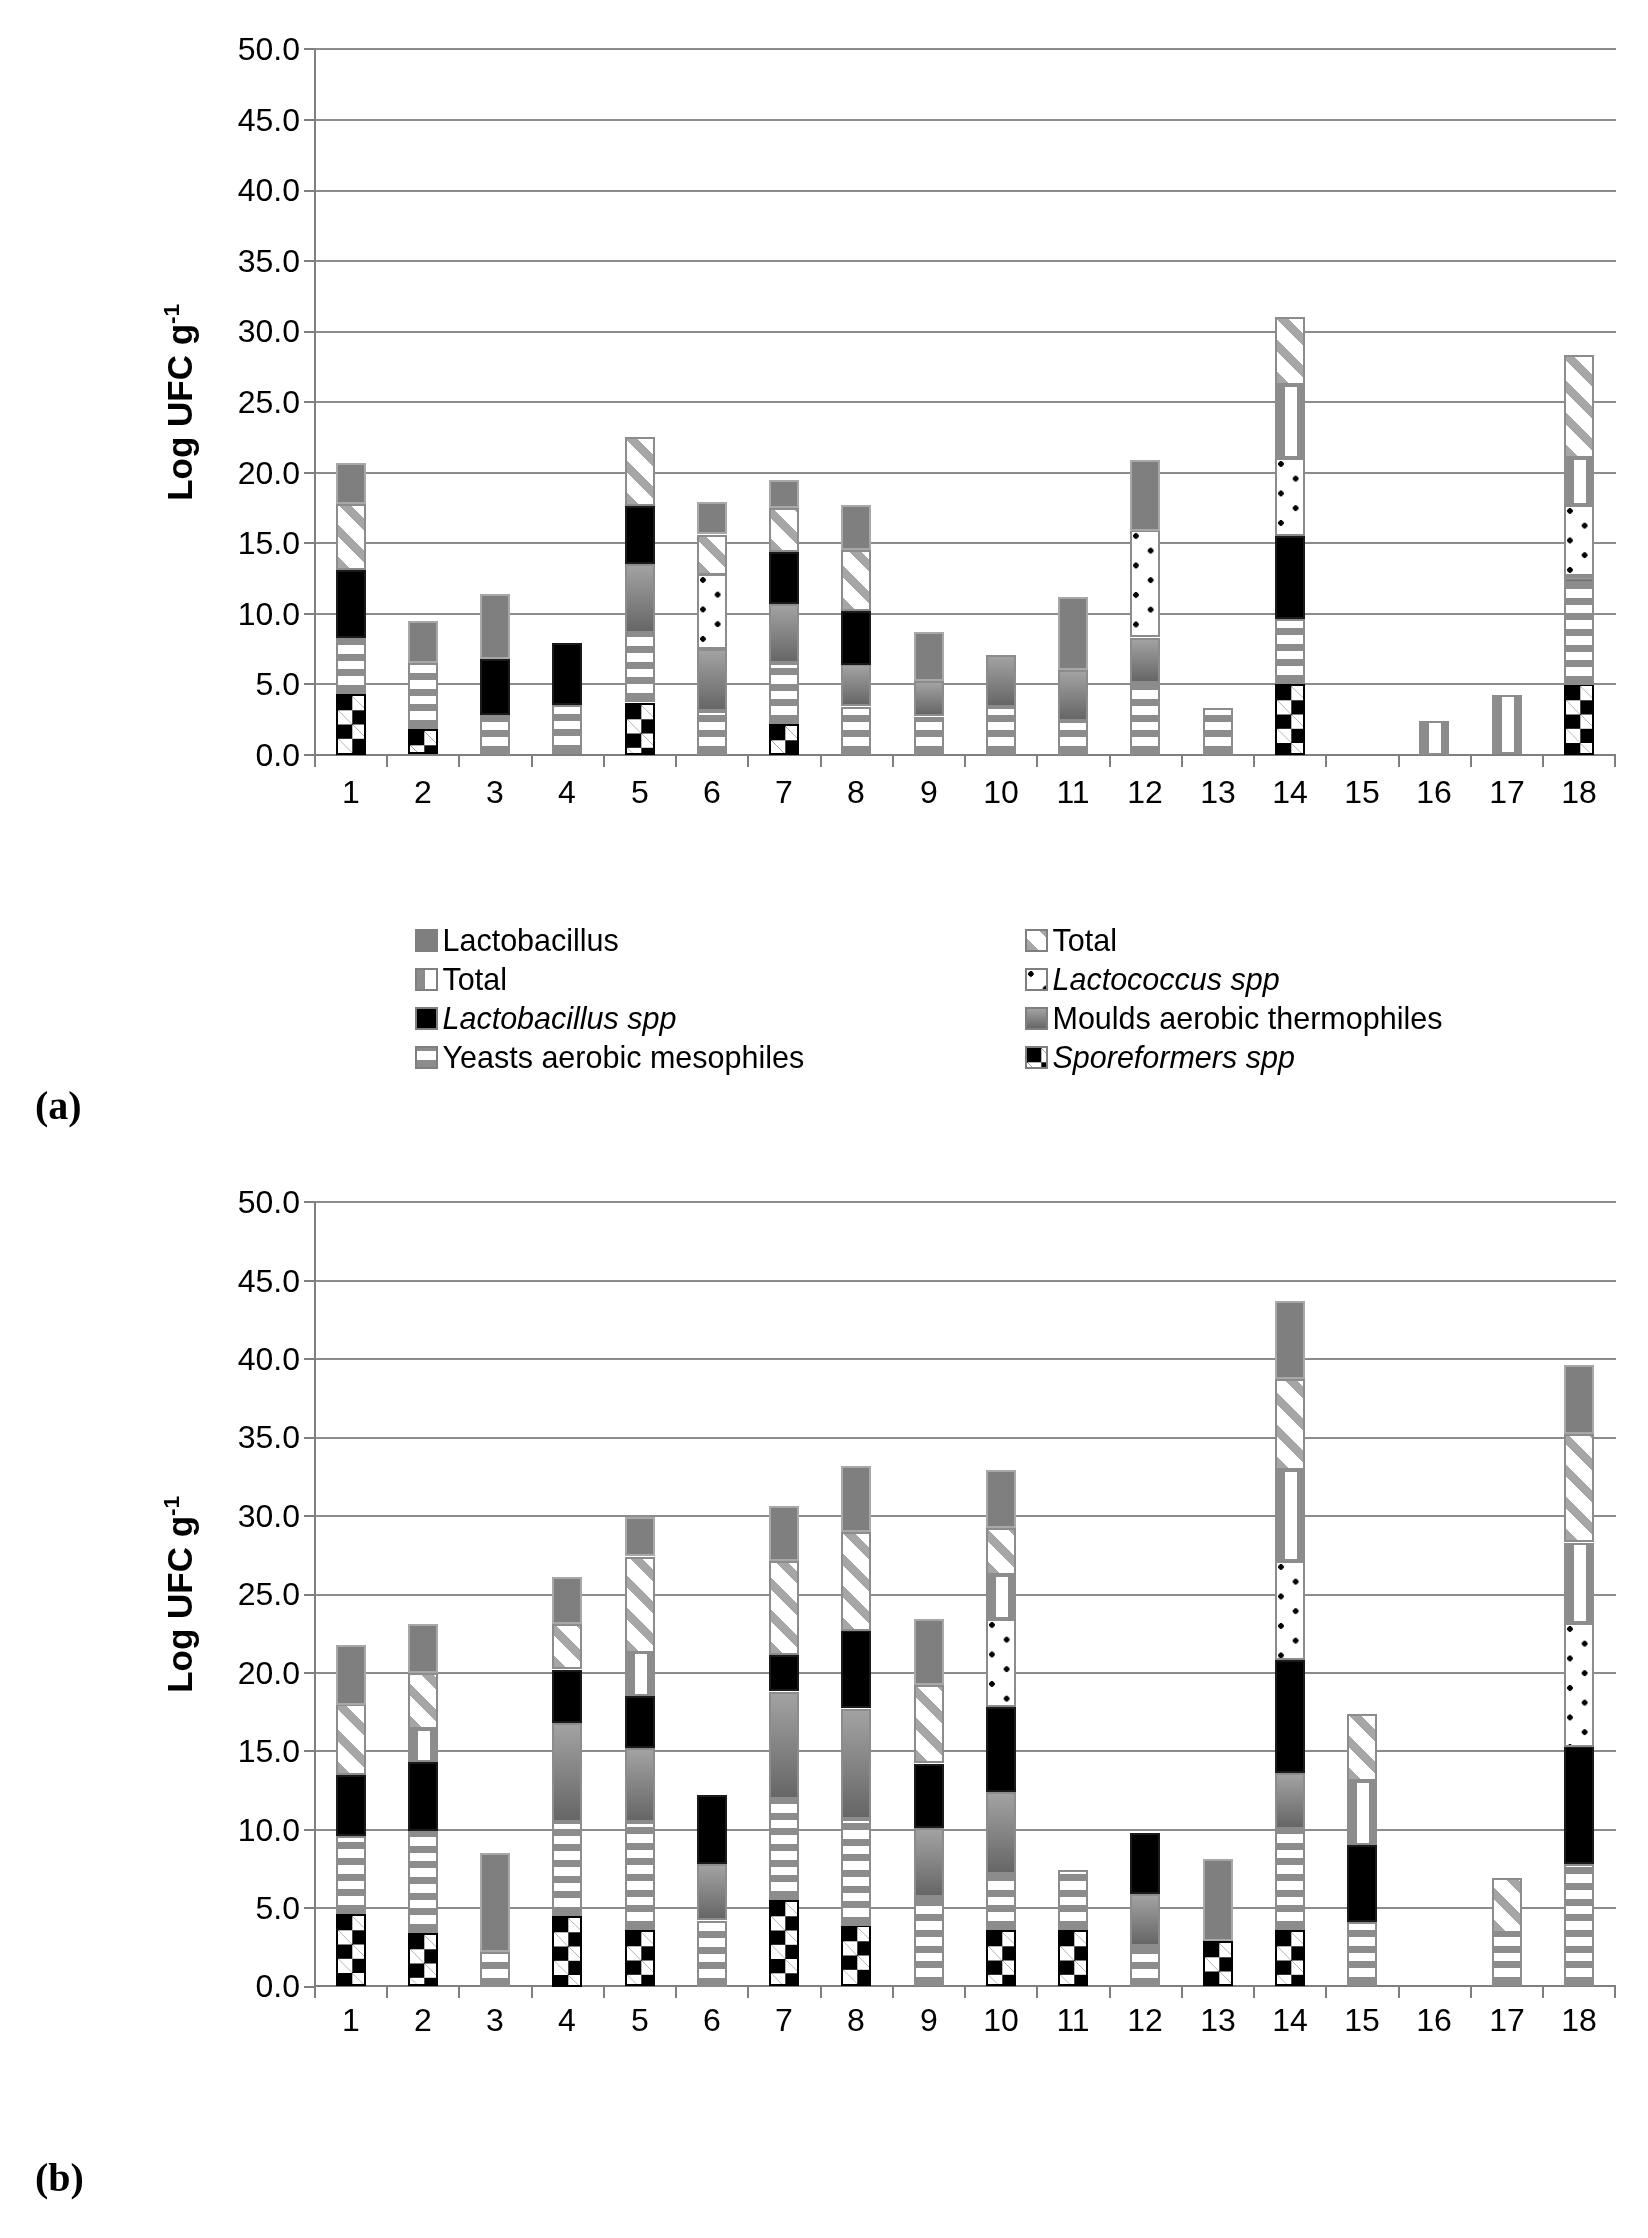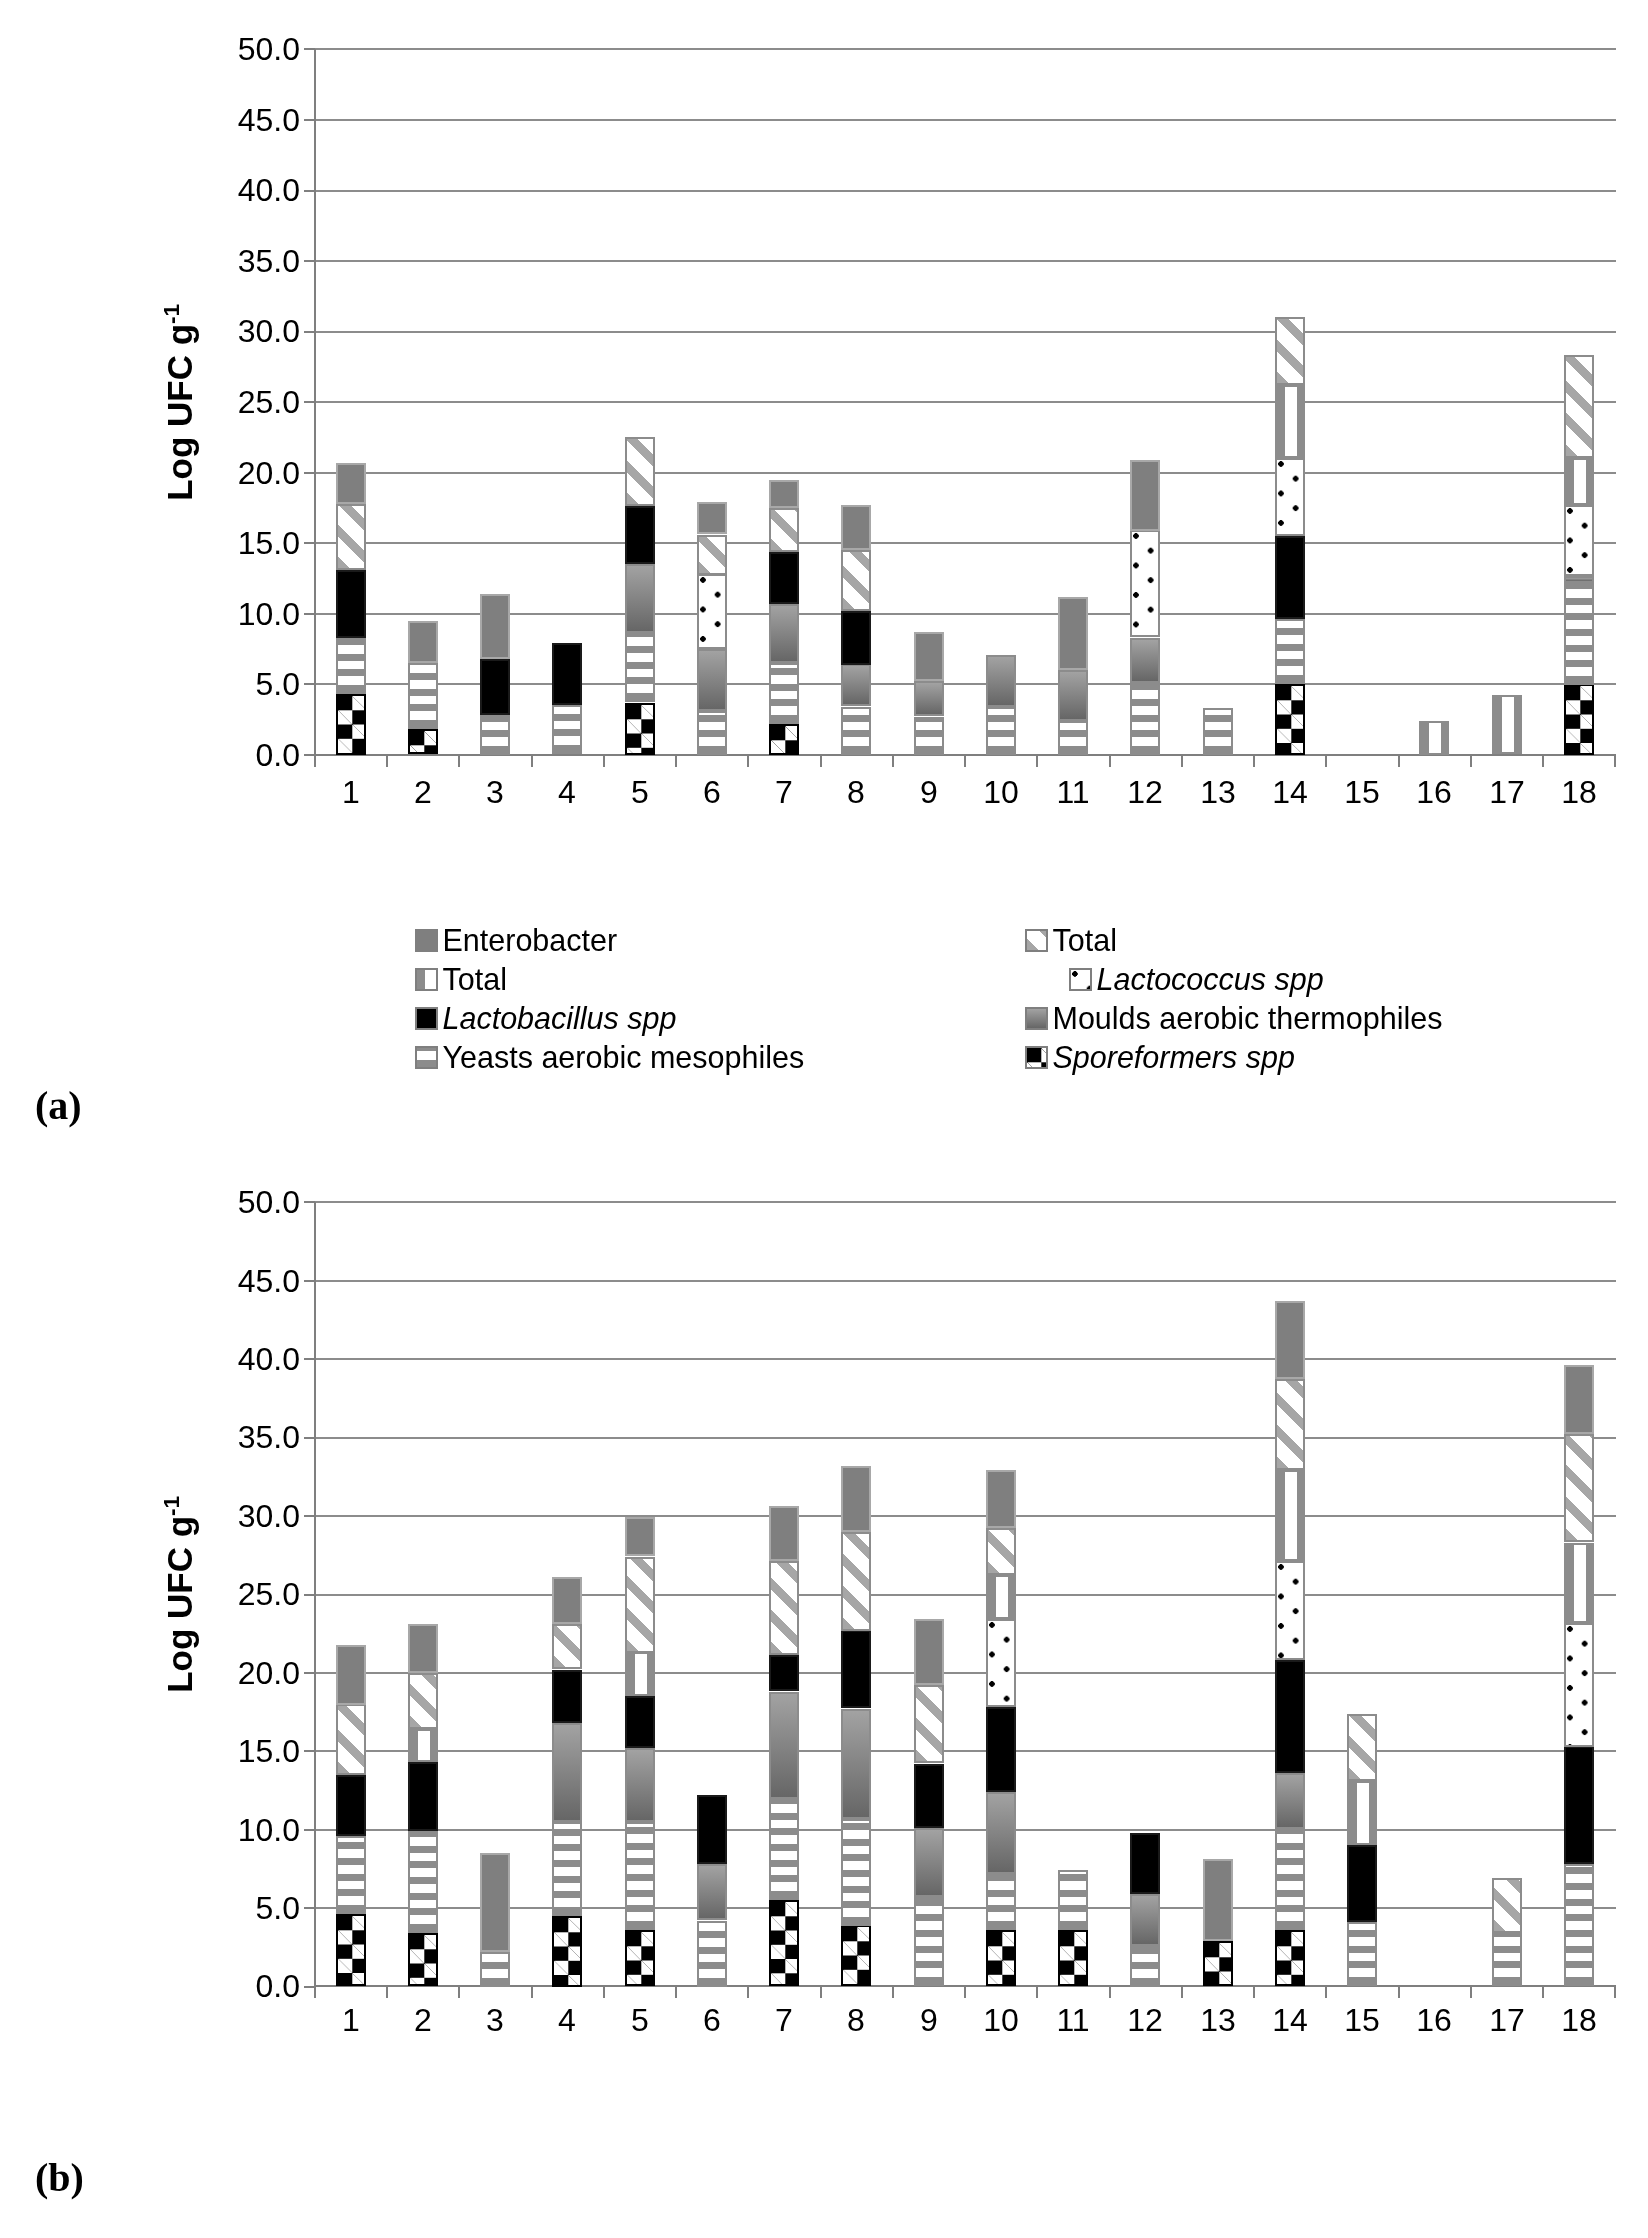--- a/index.html
+++ b/index.html
@@ -331,39 +331,39 @@
   <div class="ytitle" style="left:157px; top:49px; height:706px;">
     <span class="rot"><span>Log UFC g</span><sup>-1</sup></span>
   </div>
   <div class="ytitle" style="left:157px; top:1202px; height:784px;">
     <span class="rot"><span>Log UFC g</span><sup>-1</sup></span>
   </div>
 
   <div id="legend">
       <div class="legend-row" style="left: 415px; top: 923px;">
         <div class="legend-swatch pat-sporeformers"></div>
-        <span class="legend-label">Enterobacter</span>
+        <span class="legend-label">Lactobacillus</span>
       </div>
       <div class="legend-row" style="left: 415px; top: 962px;">
         <div class="legend-swatch pat-moulds"></div>
         <span class="legend-label">Total</span>
       </div>
       <div class="legend-row" style="left: 415px; top: 1001px;">
         <div class="legend-swatch pat-lactobacillus"></div>
         <span class="legend-label it">Lactobacillus spp</span>
       </div>
       <div class="legend-row" style="left: 415px; top: 1040px;">
         <div class="legend-swatch pat-mesophiles"></div>
         <span class="legend-label">Yeasts aerobic mesophiles</span>
       </div>
       <div class="legend-row" style="left: 1025px; top: 923px;">
         <div class="legend-swatch pat-yeasts"></div>
         <span class="legend-label">Total</span>
       </div>
-      <div class="legend-row" style="left: 1025px; top: 962px; margin-left: 44px;">
+      <div class="legend-row" style="left: 1025px; top: 962px;">
         <div class="legend-swatch pat-lactococcus"></div>
         <span class="legend-label it">Lactococcus spp</span>
       </div>
       <div class="legend-row" style="left: 1025px; top: 1001px;">
         <div class="legend-swatch pat-thermophiles"></div>
         <span class="legend-label">Moulds aerobic thermophiles</span>
       </div>
       <div class="legend-row" style="left: 1025px; top: 1040px;">
         <div class="legend-swatch pat-enterobacter"></div>
         <span class="legend-label it">Sporeformers spp</span>

